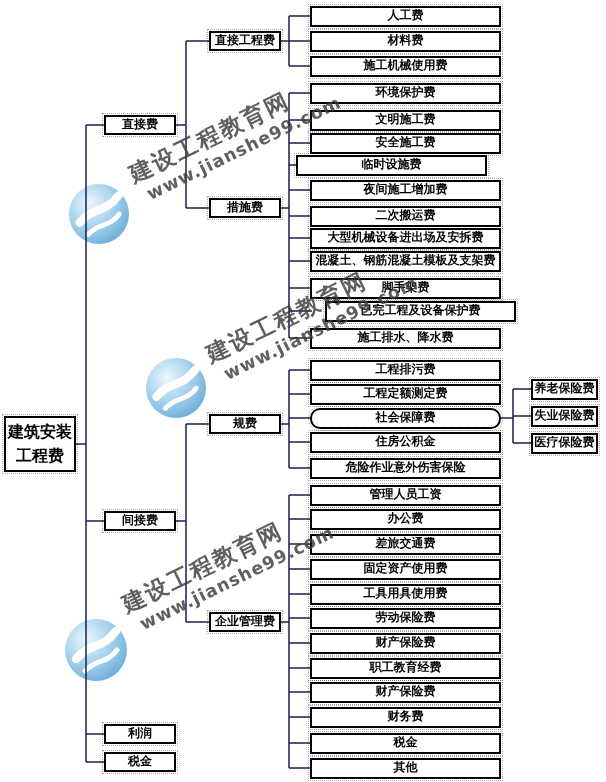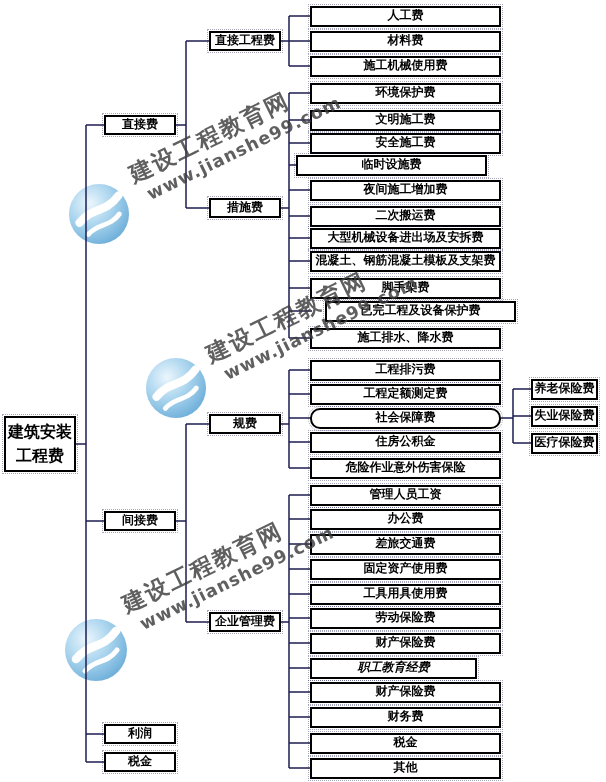--- a/index.html
+++ b/index.html
@@ -154,21 +154,21 @@
       <div class="node depth3" style="left: 310px; top: 431.5px; width: 191px; height: 21px;">住房公积金</div>
       <div class="node depth3" style="left: 310px; top: 457.5px; width: 191px; height: 21px;">危险作业意外伤害保险</div>
       <div class="node depth2" style="left: 209px; top: 612px; width: 72px; height: 20px;">企业管理费</div>
       <div class="node depth3" style="left: 310px; top: 484.5px; width: 191px; height: 21px;">管理人员工资</div>
       <div class="node depth3" style="left: 310px; top: 508.5px; width: 191px; height: 21px;">办公费</div>
       <div class="node depth3" style="left: 310px; top: 533.5px; width: 191px; height: 21px;">差旅交通费</div>
       <div class="node depth3" style="left: 310px; top: 558.5px; width: 191px; height: 21px;">固定资产使用费</div>
       <div class="node depth3" style="left: 310px; top: 583.5px; width: 191px; height: 21px;">工具用具使用费</div>
       <div class="node depth3" style="left: 310px; top: 607.5px; width: 191px; height: 21px;">劳动保险费</div>
       <div class="node depth3" style="left: 310px; top: 632.5px; width: 191px; height: 21px;">财产保险费</div>
-      <div class="node depth3" style="left: 310px; top: 657.5px; width: 167px; height: 21px; font-style: italic;">职工教育经费</div>
+      <div class="node depth3" style="left: 310px; top: 657.5px; width: 191px; height: 21px;">职工教育经费</div>
       <div class="node depth3" style="left: 310px; top: 681.5px; width: 191px; height: 21px;">财产保险费</div>
       <div class="node depth3" style="left: 310px; top: 706.5px; width: 191px; height: 21px;">财务费</div>
       <div class="node depth3" style="left: 310px; top: 732.5px; width: 191px; height: 21px;">税金</div>
       <div class="node depth3" style="left: 310px; top: 757.5px; width: 191px; height: 21px;">其他</div>
       <div class="node depth1" style="left: 104px; top: 724px; width: 72px; height: 20px;">利润</div>
       <div class="node depth1" style="left: 104px; top: 752px; width: 72px; height: 20px;">税金</div>
     </div>
 
   <div class="wm" style="left:124px;top:162px">
     <span class="l1">建设工程教育网</span>

